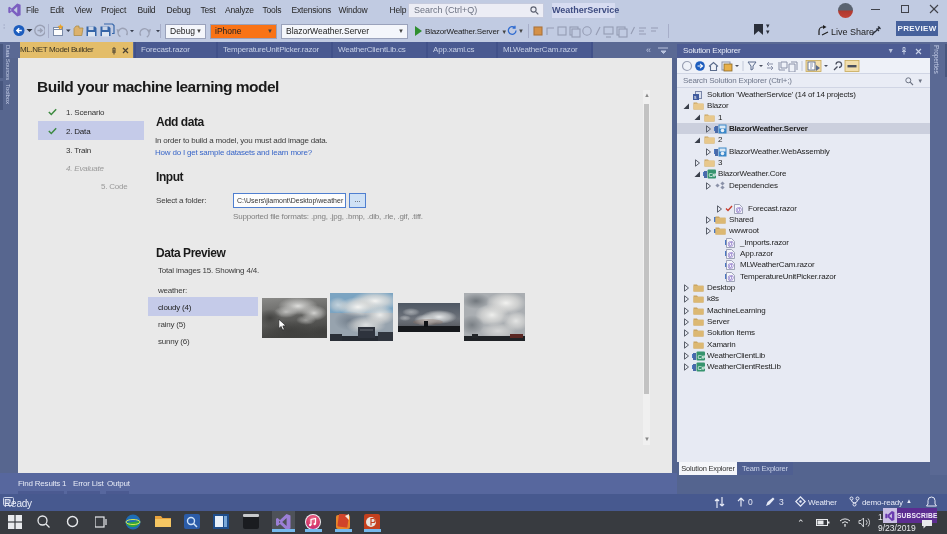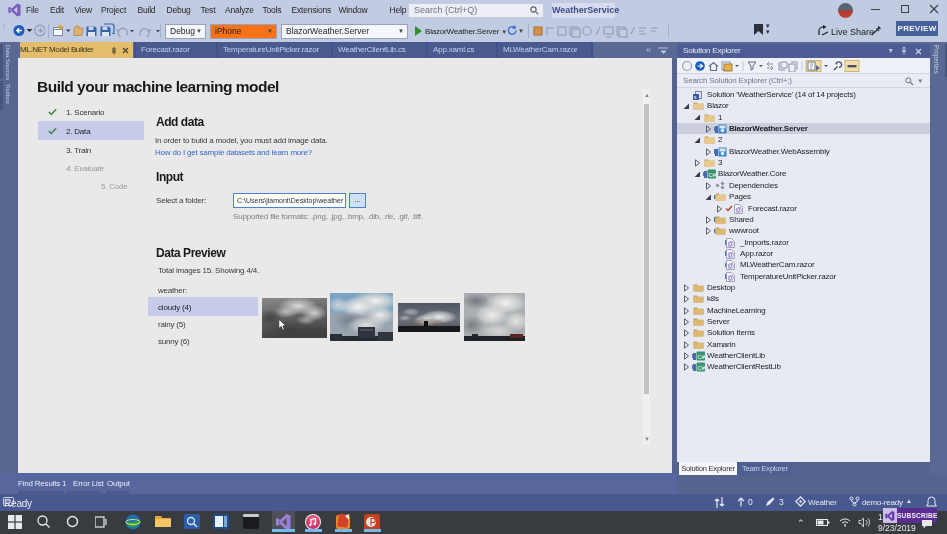--- a/index.html
+++ b/index.html
@@ -439,31 +439,20 @@
       <svg style="position:absolute;left:28px;top:2px;" width="7" height="8" viewBox="0 0 7 8">
         <path d="M1.5 0.8 L5.5 4 L1.5 7.2 Z" fill="none" stroke="#5a5f6a" stroke-width="1"></path>
       </svg>
       <span style="position:absolute;left:38px;top:1px;"><svg width="11" height="9" viewBox="0 0 11 9">
           <rect x="1" y="3" width="3" height="3" fill="#8a91a8" transform="rotate(45 2.5 4.5)"></rect>
           <rect x="6" y="1" width="3" height="3" fill="#8a91a8" transform="rotate(45 7.5 2.5)"></rect>
           <rect x="6" y="5" width="3" height="3" fill="#8a91a8" transform="rotate(45 7.5 6.5)"></rect>
         </svg></span>
       <span style="position:absolute;left:52px;top:1px;">Dependencies</span>
     </div>
-    <div style="position:absolute;top:102.14999999999999px;left:0;width:253px;height:11px;">
-      <svg style="position:absolute;left:28px;top:2.5px;" width="7" height="7" viewBox="0 0 7 7">
-        <path d="M6 0.5 V6 H0.5 Z" fill="#3a3f4a"></path>
-      </svg>
-      <span style="position:absolute;left:37px;top:3.5px;width:3px;height:4.5px;background:#4a78c4;"></span>
-      <span style="position:absolute;left:38px;top:1px;"><svg width="11" height="9" viewBox="0 0 11 9">
-          <path d="M0.5 1.5 h3.5 l1 1.2 H10.5 v5.8 H0.5 z" fill="#c8a25e"></path>
-          <path d="M0.5 3.6 l1.2-1 h8.8 v5.9 H0.5 z" fill="#e8c88c"></path>
-        </svg></span>
-      <span style="position:absolute;left:52px;top:1px;">Pages</span>
-    </div>
     <div style="position:absolute;top:113.5px;left:0;width:253px;height:11px;">
       <svg style="position:absolute;left:39px;top:2px;" width="7" height="8" viewBox="0 0 7 8">
         <path d="M1.5 0.8 L5.5 4 L1.5 7.2 Z" fill="none" stroke="#5a5f6a" stroke-width="1"></path>
       </svg>
       <svg style="position:absolute;left:48px;top:2px;" width="8" height="7" viewBox="0 0 8 7">
         <path d="M1 3.5 L3 5.5 L7 1" stroke="#c83a2a" stroke-width="1.3" fill="none"></path>
       </svg>
       <span style="position:absolute;left:57px;top:1px;"><svg width="9" height="10" viewBox="0 0 9 10">
           <path d="M0.5 0.5 h5 l3 3 v6 h-8 z" fill="#f5f6fa" stroke="#8a91a8" stroke-width="0.8"></path>
           <text x="1.5" y="8" font-size="6.5" fill="#7a5fc0" font-weight="bold">@</text>

